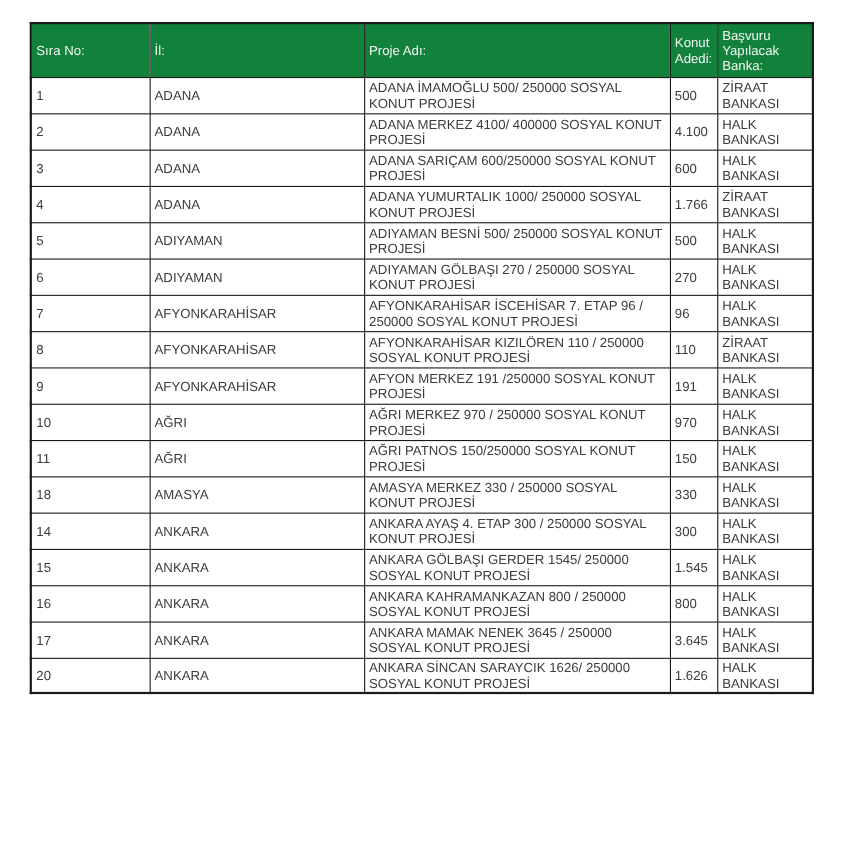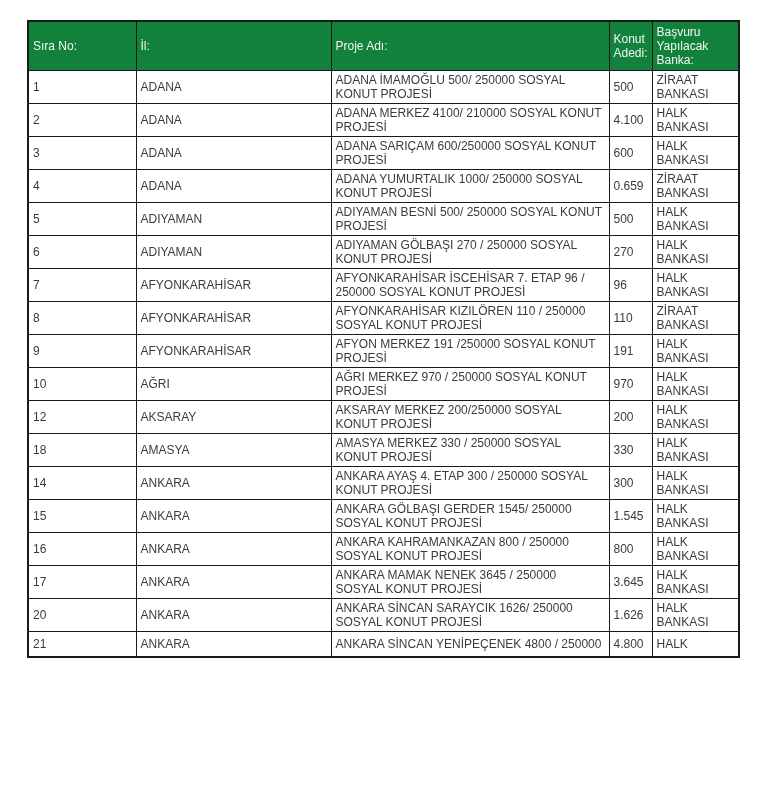--- a/index.html
+++ b/index.html
@@ -87,36 +87,36 @@
         <tr>
           <td>1</td>
           <td>ADANA</td>
           <td>ADANA İMAMOĞLU 500/ 250000 SOSYAL KONUT PROJESİ</td>
           <td>500</td>
           <td>ZİRAAT BANKASI</td>
         </tr>
         <tr>
           <td>2</td>
           <td>ADANA</td>
-          <td>ADANA MERKEZ 4100/ 210000 SOSYAL KONUT PROJESİ</td>
+          <td>ADANA MERKEZ 4100/ 400000 SOSYAL KONUT PROJESİ</td>
           <td>4.100</td>
           <td>HALK BANKASI</td>
         </tr>
         <tr>
           <td>3</td>
           <td>ADANA</td>
           <td>ADANA SARIÇAM 600/250000 SOSYAL KONUT PROJESİ</td>
           <td>600</td>
           <td>HALK BANKASI</td>
         </tr>
         <tr>
           <td>4</td>
           <td>ADANA</td>
           <td>ADANA YUMURTALIK 1000/ 250000 SOSYAL KONUT PROJESİ</td>
-          <td>0.659</td>
+          <td>1.766</td>
           <td>ZİRAAT BANKASI</td>
         </tr>
         <tr>
           <td>5</td>
           <td>ADIYAMAN</td>
           <td>ADIYAMAN BESNİ 500/ 250000 SOSYAL KONUT PROJESİ</td>
           <td>500</td>
           <td>HALK BANKASI</td>
         </tr>
         <tr>
@@ -148,24 +148,24 @@
           <td>HALK BANKASI</td>
         </tr>
         <tr>
           <td>10</td>
           <td>AĞRI</td>
           <td>AĞRI MERKEZ 970 / 250000 SOSYAL KONUT PROJESİ</td>
           <td>970</td>
           <td>HALK BANKASI</td>
         </tr>
         <tr>
-          <td>12</td>
-          <td>AKSARAY</td>
-          <td>AKSARAY MERKEZ 200/250000 SOSYAL KONUT PROJESİ</td>
-          <td>200</td>
+          <td>11</td>
+          <td>AĞRI</td>
+          <td>AĞRI PATNOS 150/250000 SOSYAL KONUT PROJESİ</td>
+          <td>150</td>
           <td>HALK BANKASI</td>
         </tr>
         <tr>
           <td>18</td>
           <td>AMASYA</td>
           <td>AMASYA MERKEZ 330 / 250000 SOSYAL KONUT PROJESİ</td>
           <td>330</td>
           <td>HALK BANKASI</td>
         </tr>
         <tr>
@@ -195,23 +195,16 @@
           <td>ANKARA MAMAK NENEK 3645 / 250000 SOSYAL KONUT PROJESİ</td>
           <td>3.645</td>
           <td>HALK BANKASI</td>
         </tr>
         <tr>
           <td>20</td>
           <td>ANKARA</td>
           <td>ANKARA SİNCAN SARAYCIK 1626/ 250000 SOSYAL KONUT PROJESİ</td>
           <td>1.626</td>
           <td>HALK BANKASI</td>
-        </tr>
-        <tr>
-          <td>21</td>
-          <td>ANKARA</td>
-          <td>ANKARA SİNCAN YENİPEÇENEK 4800 / 250000</td>
-          <td>4.800</td>
-          <td>HALK</td>
         </tr>
       </tbody>
   </table>
 </div>
 
 </body></html>

